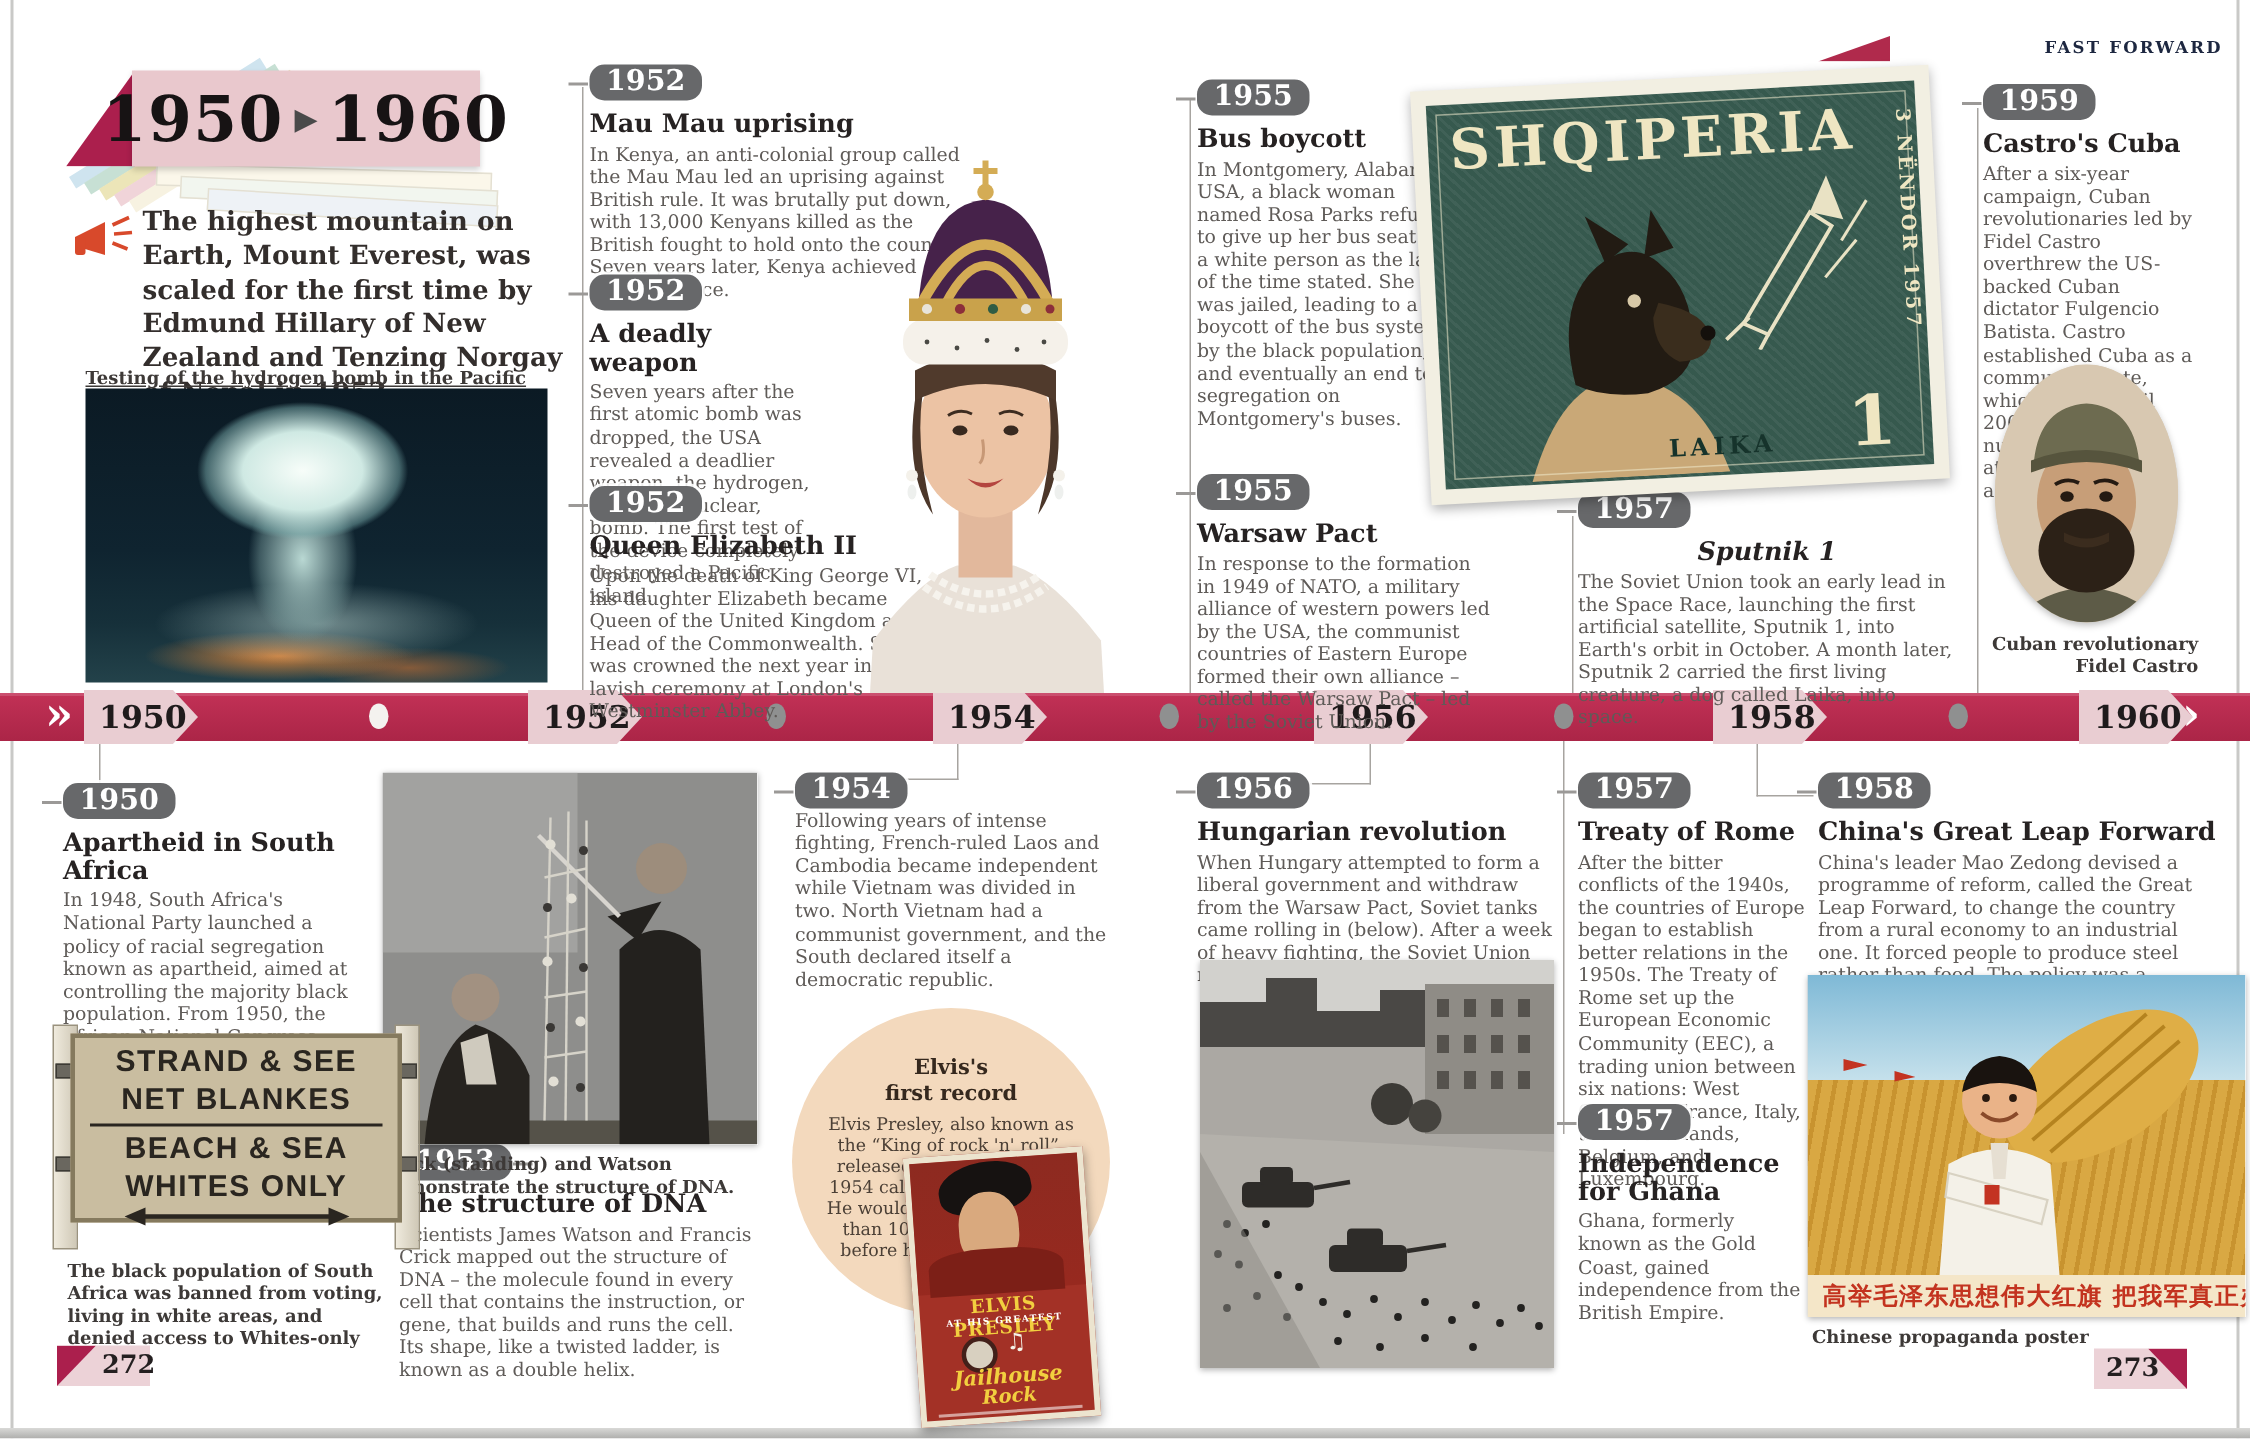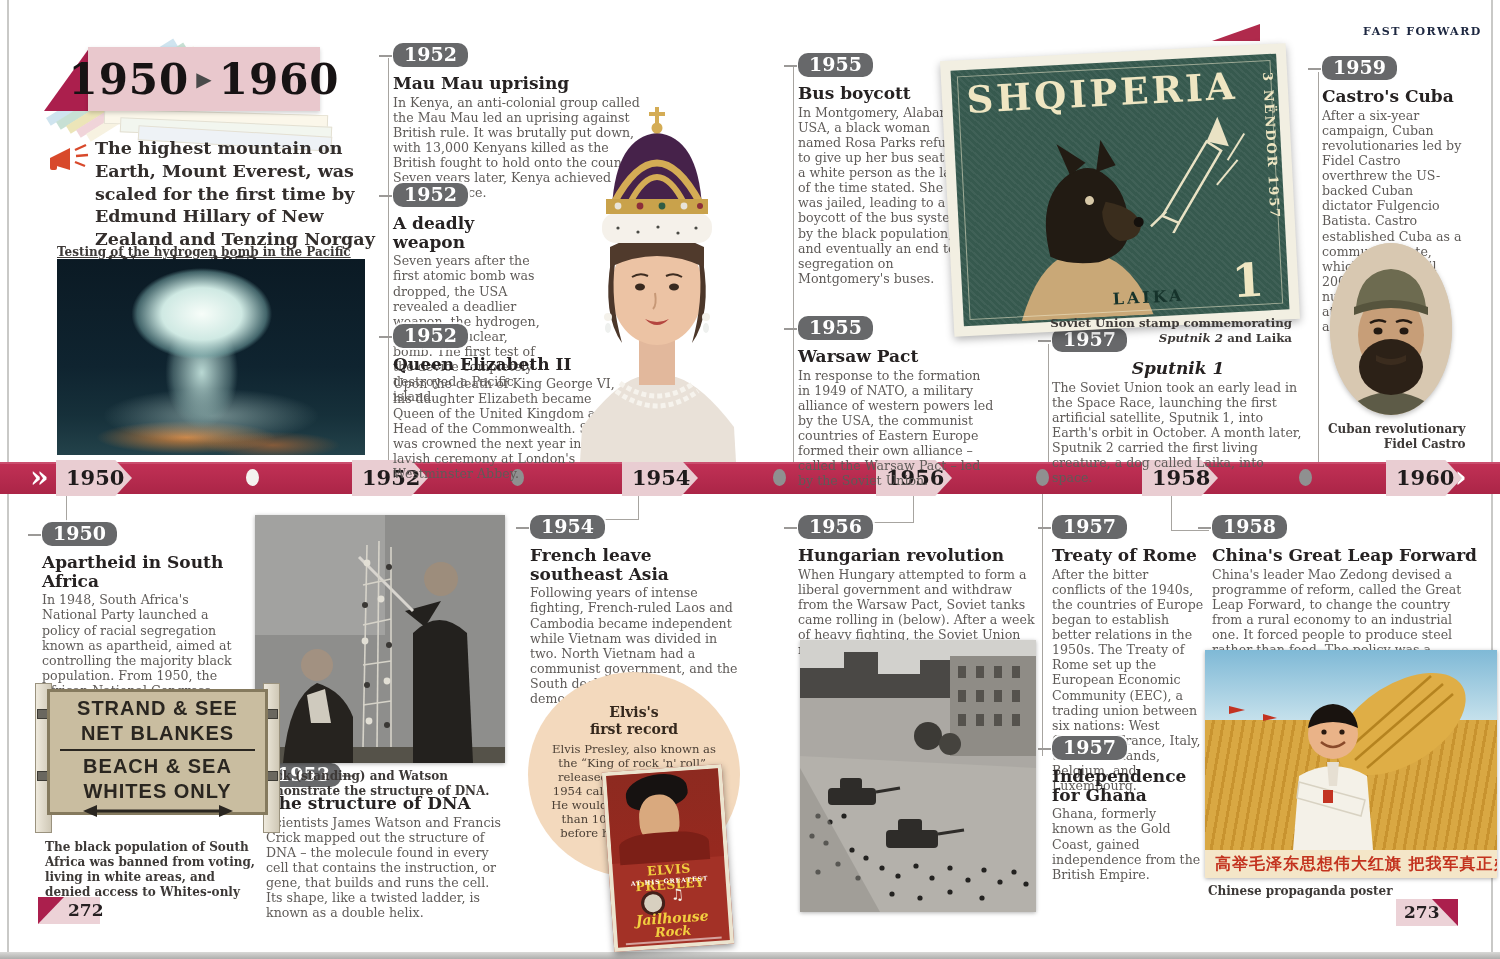--- a/index.html
+++ b/index.html
@@ -276,24 +276,20 @@
         <path d="M18,112 L66,40 L80,50 L34,120 Z" fill="none" stroke="#e9e2c4" stroke-width="2.5"></path>
         <path d="M66,40 L78,16 L88,46 Z" fill="#e9e2c4"></path>
         <path d="M22,108 L6,122 M34,120 L28,130" stroke="#e9e2c4" stroke-width="2.5"></path>
         <line x1="86" y1="60" x2="104" y2="34" stroke="#e9e2c4" stroke-width="2"></line>
         <line x1="74" y1="84" x2="96" y2="60" stroke="#e9e2c4" stroke-width="2"></line>
       </svg>
       <div class="stamp-laika">LAIKA</div>
       <div class="stamp-one">1</div>
     </div>
   </div>
-  <div class="abs" style="left:1000px;top:316px;width:292px;text-align:right;font-size:11.8px;font-weight:bold;color:#3d3937;line-height:1.25;">
-    <span>Soviet Union stamp commemorating</span><br>
-    <span style="font-style:italic;">Sputnik 2</span><span> and Laika</span>
-  </div>
 
   <div class="castro">
     <svg width="122" height="172" viewBox="0 0 122 172">
       <rect width="122" height="172" fill="#d8c8b1"></rect>
       <path d="M8,172 Q61,126 114,172 Z" fill="#5d5b47"></path>
       <ellipse cx="61" cy="92" rx="33" ry="42" fill="#c79e78"></ellipse>
       <ellipse cx="61" cy="124" rx="32" ry="28" fill="#2c2117"></ellipse>
       <path d="M46,112 Q61,120 76,112 L76,118 Q61,126 46,118 Z" fill="#3b2c1e"></path>
       <ellipse cx="48" cy="88" rx="4.5" ry="3.5" fill="#241a12"></ellipse>
       <ellipse cx="74" cy="88" rx="4.5" ry="3.5" fill="#241a12"></ellipse>
@@ -307,21 +303,20 @@
     <span>Fidel Castro</span>
   </div>
 
   <div class="entry" style="left:42px;top:522px;width:198px;">
     <span class="badge">1950</span>
     <h3 class="etitle">Apartheid in South Africa</h3>
     <p class="ebody">In 1948, South Africa's National Party launched a policy of racial segregation known as apartheid, aimed at controlling the majority black population. From 1950, the African National Congress party (ANC) began to attack the apartheid laws with acts of defiance that sometimes led to violent clashes.</p>
   </div>
   <div class="entry" style="left:530px;top:515px;width:212px;">
     <span class="badge">1954</span>
-    <h3 class="etitle" style="width:170px;">French leave southeast Asia</h3>
     <p class="ebody">Following years of intense fighting, French-ruled Laos and Cambodia became independent while Vietnam was divided in two. North Vietnam had a communist government, and the South declared itself a democratic republic.</p>
   </div>
   <div class="entry right" style="left:266px;top:763px;width:238px;">
     <span class="badge">1953</span>
     <h3 class="etitle">The structure of DNA</h3>
     <p class="ebody">Scientists James Watson and Francis Crick mapped out the structure of DNA – the molecule found in every cell that contains the instruction, or gene, that builds and runs the cell. Its shape, like a twisted ladder, is known as a double helix.</p>
   </div>
   <div class="entry" style="left:798px;top:515px;width:240px;">
     <span class="badge">1956</span>
     <h3 class="etitle">Hungarian revolution</h3>

